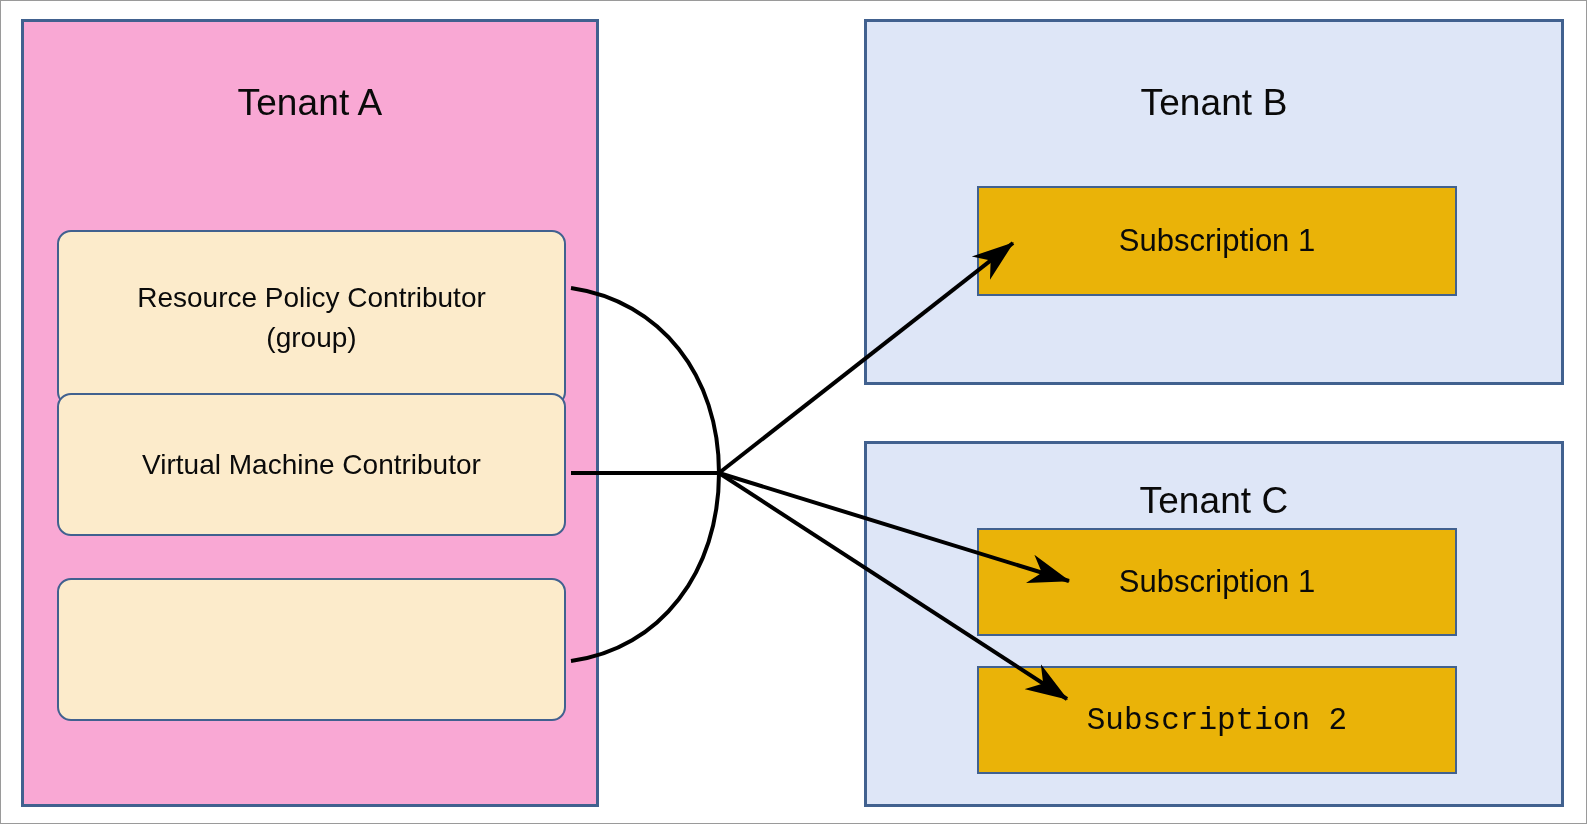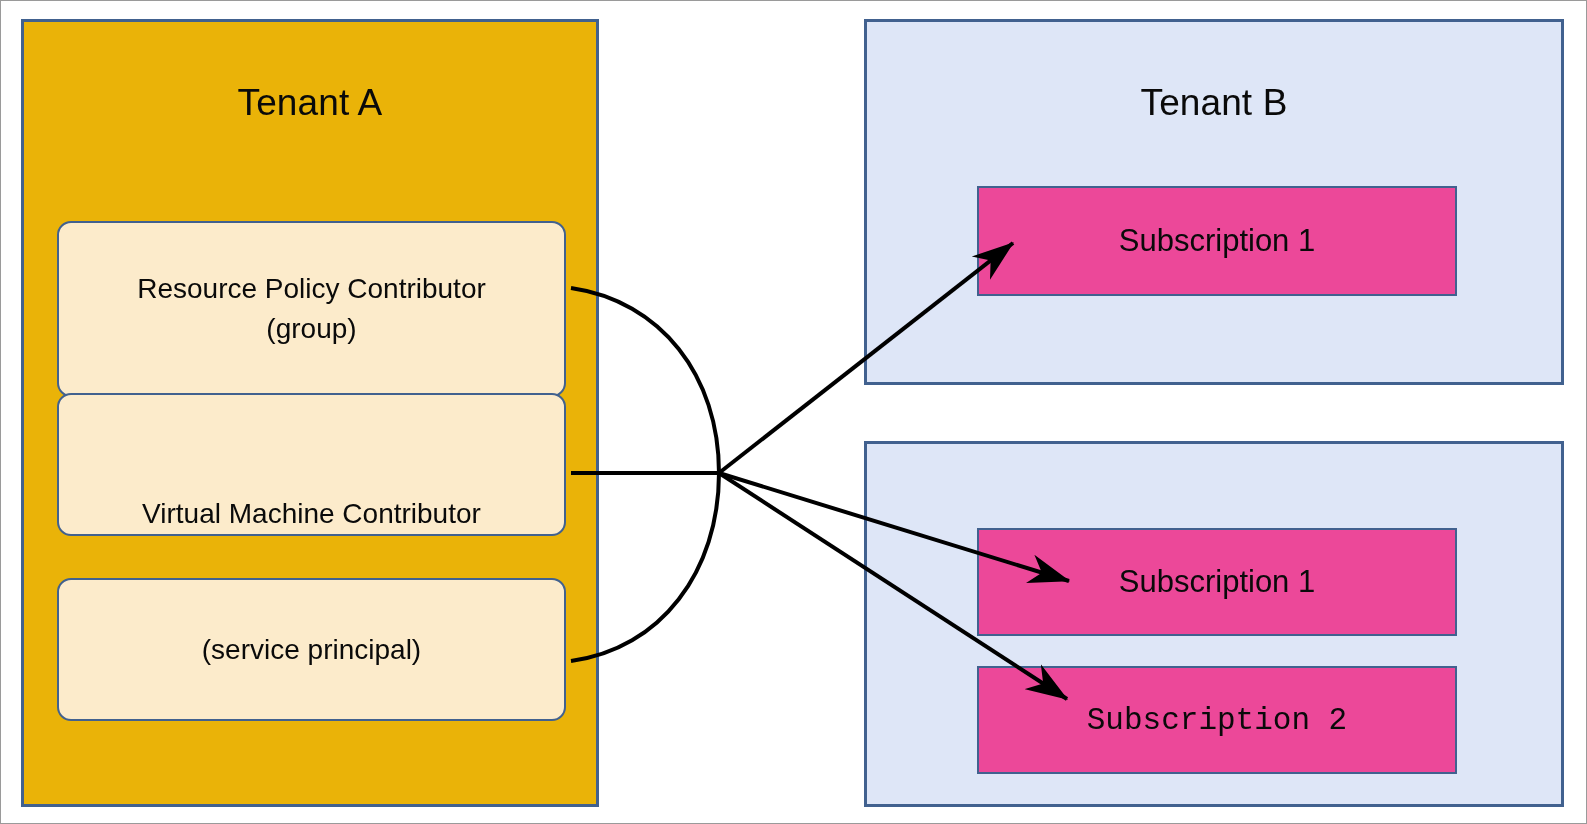--- a/index.html
+++ b/index.html
@@ -21,21 +21,21 @@
   
   .tenant {
     position: absolute;
     box-sizing: border-box;
     border: 3px solid #41618F;
     background: #D7E0F2;
   }
   #tenant-a {
     left: 20px;  top: 18px;
     width: 578px; height: 788px;
-    background: #eab308;
+    background: #f9a8d4;
   }
   #tenant-b {
     left: 863px; top: 18px;
     width: 700px; height: 366px;
     background: #DEE6F7;
   }
   #tenant-c {
     left: 863px; top: 440px;
     width: 700px; height: 366px;
     background: #DEE6F7;
@@ -66,30 +66,30 @@
     border-radius: 14px;
     display: flex;
     flex-direction: column;
     align-items: center;
     justify-content: center;
     color: #0a0a0a;
     font-size: 28px;
     line-height: 1.42;
     text-align: center;
   }
-  #role-0 { top: 199px; height: 176px; }
-  #role-1 { top: 371px; height: 143px; justify-content: flex-end; }
+  #role-0 { top: 208px; height: 176px; }
+  #role-1 { top: 371px; height: 143px; }
   #role-2 { top: 556px; height: 143px; }
   .role-line { display: block; white-space: nowrap; }
 
   
   .sub-box {
     position: absolute;
     box-sizing: border-box;
-    background: #ec4899;
+    background: #eab308;
     border: 2px solid #41618F;
     display: flex;
     align-items: center;
     justify-content: center;
     color: #0a0a0a;
     font-size: 31px;
     white-space: nowrap;
   }
   #sub-b-0 { left: 110px; top: 164px; width: 480px; height: 110px; }
   #sub-c-0 { left: 110px; top:  84px; width: 480px; height: 108px; }
@@ -115,32 +115,32 @@
     <div class="role-box" id="role-0">
       <span class="role-line">Resource Policy Contributor</span>
       <span class="role-line">(group)</span>
     </div>
 
     <div class="role-box" id="role-1">
       <span class="role-line">Virtual Machine Contributor</span>
     </div>
 
     <div class="role-box" id="role-2">
-      <span class="role-line">(service principal)</span>
     </div>
   </div>
 
   <div class="tenant" id="tenant-b">
     <div class="tenant-title">Tenant B</div>
     <div class="sub-box" id="sub-b-0">
       <span>Subscription 1</span>
     </div>
   </div>
 
   <div class="tenant" id="tenant-c">
+    <div class="tenant-title">Tenant C</div>
     <div class="sub-box" id="sub-c-0">
       <span>Subscription 1</span>
     </div>
     <div class="sub-box" id="sub-c-1">
       <span>Subscription 2</span>
     </div>
   </div>
 
   <svg id="connectors" viewBox="0 0 1587 824">
     <defs>

